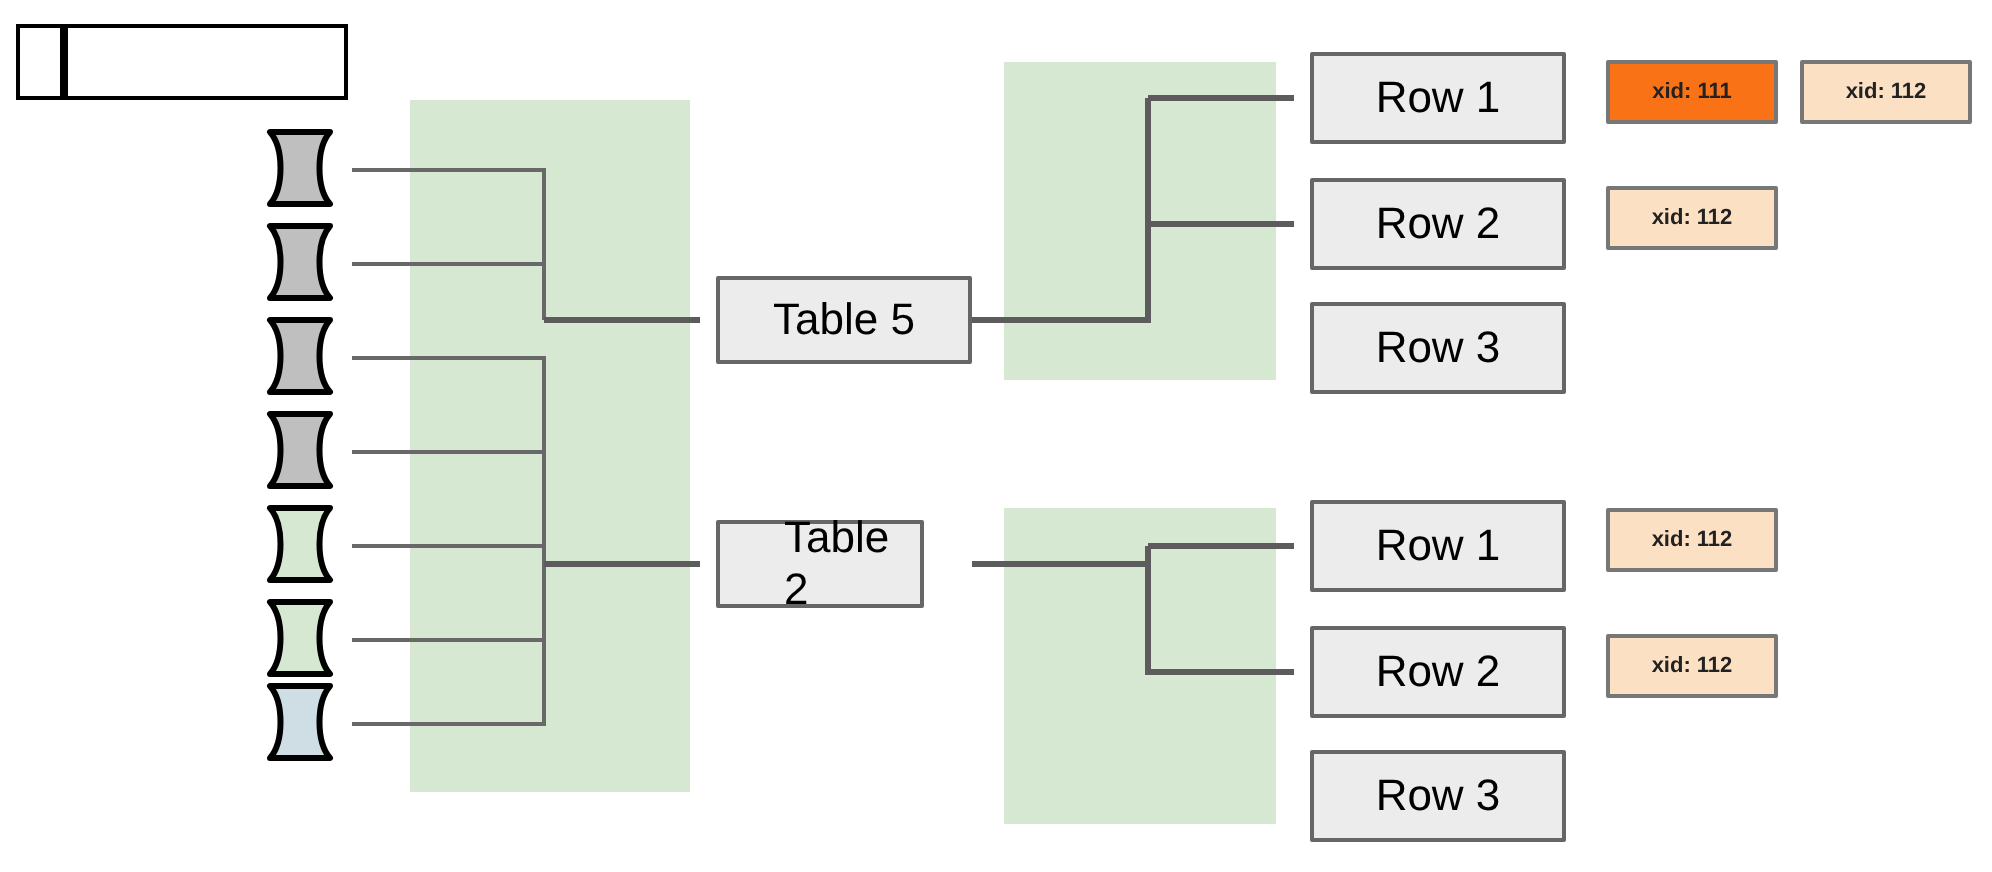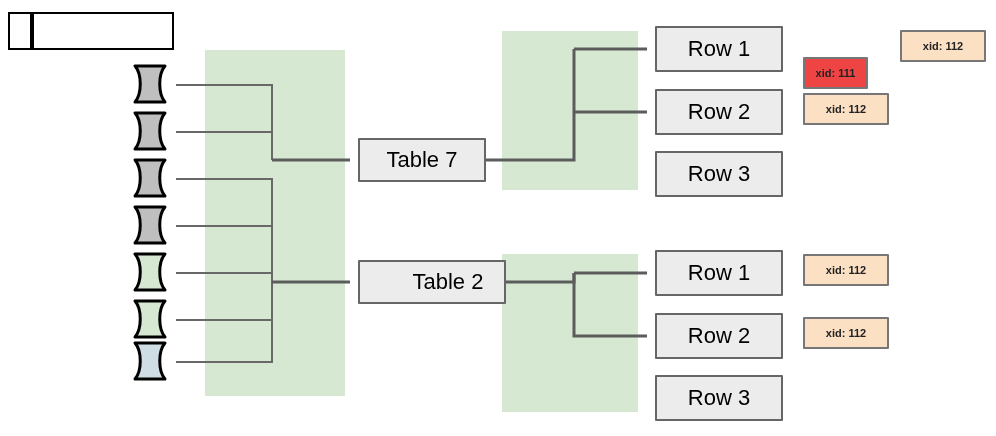--- a/index.html
+++ b/index.html
@@ -180,29 +180,29 @@
     <svg width="46" height="42" viewBox="0 0 46 42">
       <path d="M3,3 L33,3 C26,11 26,31 33,39 L3,39 C10,31 10,11 3,3 Z" fill="#d7e8d2" stroke="#000000" stroke-width="3" stroke-linejoin="round"></path>
     </svg>
   </div>
   <div class="cyl" id="cyl-6" style="left: 132px; top: 340px;">
     <svg width="46" height="42" viewBox="0 0 46 42">
       <path d="M3,3 L33,3 C26,11 26,31 33,39 L3,39 C10,31 10,11 3,3 Z" fill="#cfdde4" stroke="#000000" stroke-width="3" stroke-linejoin="round"></path>
     </svg>
   </div>
 
-  <div class="node-box" id="tbl-0" style="left: 358px; top: 138px; width: 128px; height: 44px;">Table 7</div>
-  <div class="node-box" id="tbl-1" style="left: 358px; top: 260px; width: 148px; height: 44px; padding-left: 32px;">Table 2</div>
+  <div class="node-box" id="tbl-0" style="left: 358px; top: 138px; width: 128px; height: 44px;">Table 5</div>
+  <div class="node-box" id="tbl-1" style="left: 358px; top: 260px; width: 104px; height: 44px; padding-left: 32px;">Table 2</div>
 
   <div class="node-box" id="row-0" style="left: 655px; top: 26px; width: 128px; height: 46px;">Row 1</div>
   <div class="node-box" id="row-1" style="left: 655px; top: 89px; width: 128px; height: 46px;">Row 2</div>
   <div class="node-box" id="row-2" style="left: 655px; top: 151px; width: 128px; height: 46px;">Row 3</div>
   <div class="node-box" id="row-3" style="left: 655px; top: 250px; width: 128px; height: 46px;">Row 1</div>
   <div class="node-box" id="row-4" style="left: 655px; top: 313px; width: 128px; height: 46px;">Row 2</div>
   <div class="node-box" id="row-5" style="left: 655px; top: 375px; width: 128px; height: 46px;">Row 3</div>
 
-  <div class="badge" id="bdg-0" style="left: 803px; top: 30px; width: 65px; height: 32px; background: #ef4444; margin-top: 27px;">xid: 111</div>
+  <div class="badge" id="bdg-0" style="left: 803px; top: 30px; width: 86px; height: 32px; background: #f97316;">xid: 111</div>
   <div class="badge" id="bdg-1" style="left: 900px; top: 30px; width: 86px; height: 32px; background: rgb(251, 224, 195);">xid: 112</div>
   <div class="badge" id="bdg-2" style="left: 803px; top: 93px; width: 86px; height: 32px; background: rgb(251, 224, 195);">xid: 112</div>
   <div class="badge" id="bdg-3" style="left: 803px; top: 254px; width: 86px; height: 32px; background: rgb(251, 224, 195);">xid: 112</div>
   <div class="badge" id="bdg-4" style="left: 803px; top: 317px; width: 86px; height: 32px; background: rgb(251, 224, 195);">xid: 112</div>
 
 </div>
 
 </body></html>

